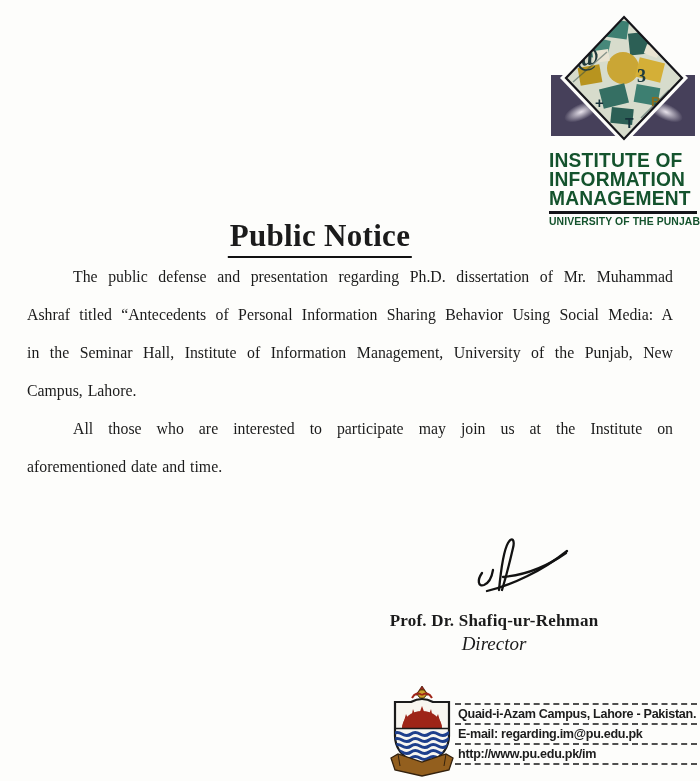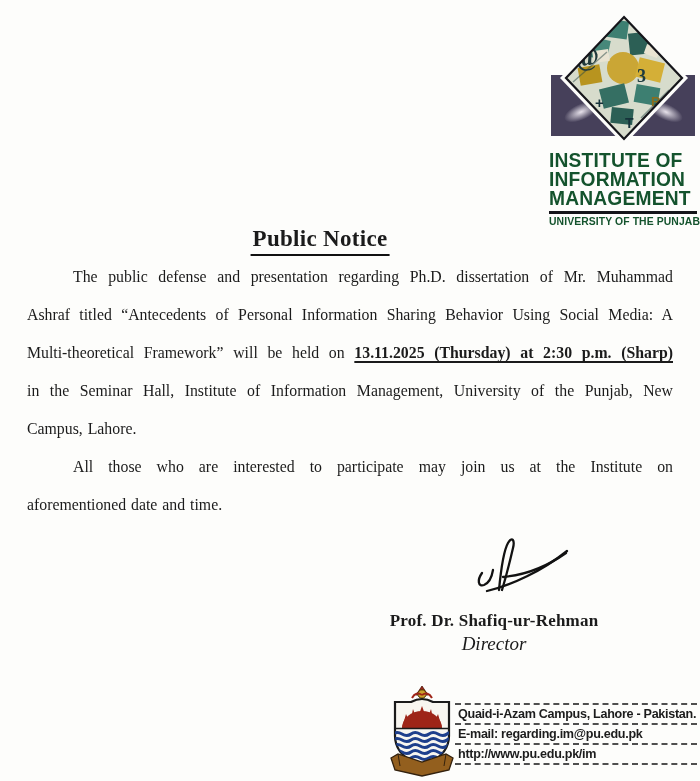--- a/index.html
+++ b/index.html
@@ -12,22 +12,22 @@
   
   .logo{position:absolute;left:549px;top:8px;width:148px;}
   .logo-art{display:block;width:148px;height:140px;}
   .logo-text{margin-top:3px;color:#14532d;font-family:"Liberation Sans",sans-serif;font-weight:bold;}
   .logo-line{font-size:20px;line-height:19px;letter-spacing:.2px;white-space:nowrap;transform:scaleX(.96);transform-origin:left;}
   .logo-rule{height:3px;background:#15151a;margin-top:3px;width:148px;}
   .logo-sub{font-size:10.6px;line-height:13px;letter-spacing:.1px;white-space:nowrap;margin-top:1px;transform:scaleX(.98);transform-origin:left;}
 
   
   .title{
-    position:absolute;left:320px;top:226px;transform:translateX(-50%);
-    font-size:23px;font-weight:bold;white-space:nowrap;
+    position:absolute;left:320px;top:218px;transform:translateX(-50%);
+    font-size:31px;font-weight:bold;white-space:nowrap;
     border-bottom:2.4px solid #111;padding:0 2px 2px 2px;letter-spacing:.3px;
   }
 
   
   .body-block{position:absolute;left:27px;top:258px;width:646px;font-size:15.8px;}
   .bline{height:38px;line-height:38px;text-align:justify;text-align-last:justify;word-spacing:1px;}
   .bline.indent{padding-left:46px;}
   .bline.last{text-align-last:left;}
   .date-strong{
     font-weight:bold;
@@ -105,21 +105,20 @@
       <div class="logo-rule"></div>
       <div class="logo-sub">UNIVERSITY OF THE PUNJAB</div>
     </div>
   </div>
 
   <div class="title">Public Notice</div>
 
   <div class="body-block">
     <div class="bline indent">The public defense and presentation regarding Ph.D. dissertation of Mr. Muhammad</div>
     <div class="bline">Ashraf titled “Antecedents of Personal Information Sharing Behavior Using Social Media: A</div>
-    <div class="bline"><span>Multi-theoretical Framework” will be held on&nbsp;</span><span class="date-strong">13.11.2025 (Thursday) at 2:30 p.m. (Sharp)</span></div>
     <div class="bline">in the Seminar Hall, Institute of Information Management, University of the Punjab, New</div>
     <div class="bline last">Campus, Lahore.</div>
     <div class="bline indent">All those who are interested to participate may join us at the Institute on</div>
     <div class="bline last">aforementioned date and time.</div>
   </div>
 
   <svg class="sig-art" viewBox="0 0 108 70" xmlns="http://www.w3.org/2000/svg">
     <g fill="none" stroke="#121212" stroke-width="2.3" stroke-linecap="round">
       <path d="M14,46 C9,53 10,60 16,58 C21,56 24,49 25,43"></path>
       <path d="M31,63 C33,42 36,23 40,16 C44,9 47,13 45,21 C42,34 38,50 34,63"></path>

